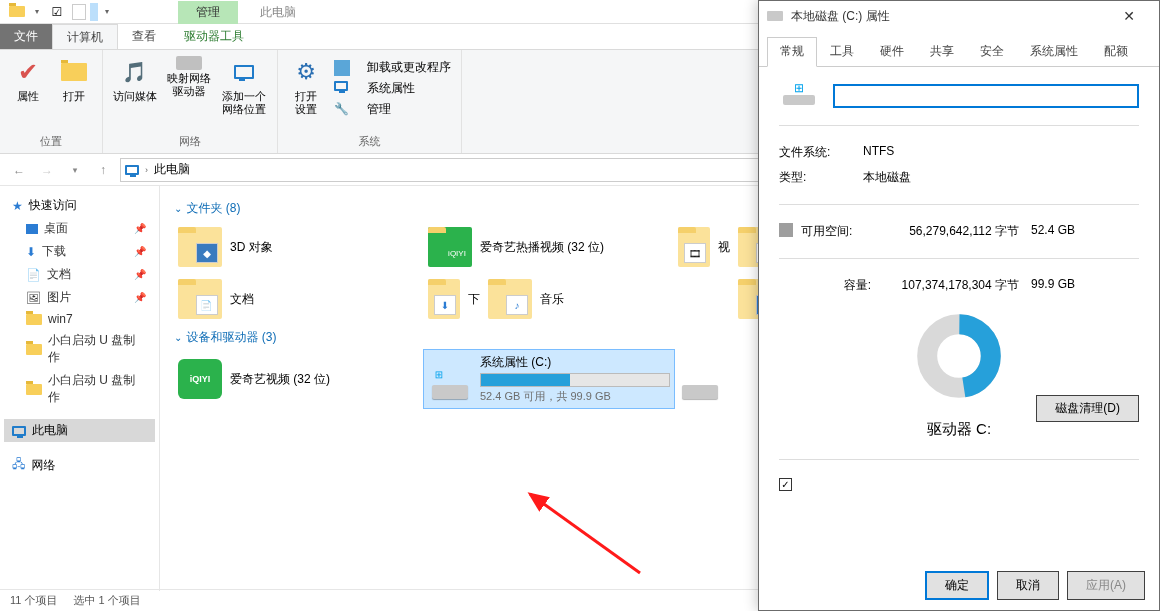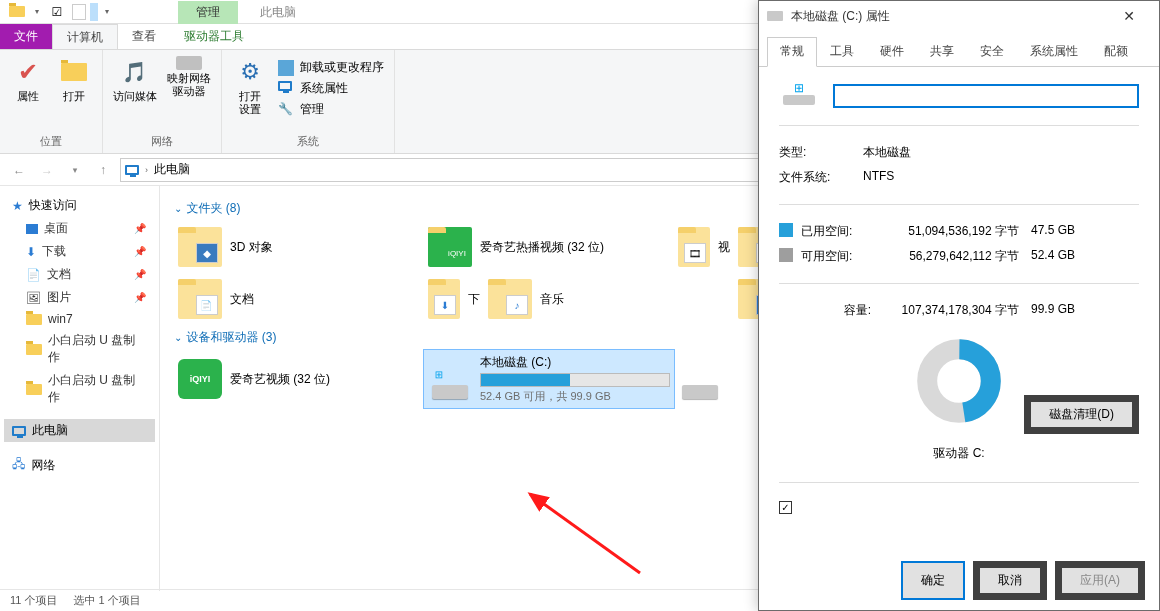--- a/index.html
+++ b/index.html
@@ -10,33 +10,33 @@
 .titlebar .qat { display: flex; align-items: center; gap: 4px; padding: 0 6px; }
 .titlebar .qat-item { width: 22px; height: 20px; display: flex; align-items: center; justify-content: center; }
 .titlebar .qat-drop { width: 10px; display: flex; align-items: center; justify-content: center; color: #666; font-size: 8px; }
 .titlebar .tab-strip { display: flex; align-items: flex-end; height: 24px; margin-left: 60px; }
 .titlebar .context-tab { padding: 3px 18px; background: #b7e6b7; color: #333; font-size: 12px; }
 .titlebar .tab-plain { padding: 3px 14px; color: #888; font-size: 12px; margin-left: 8px; }
 
 
 .ribbon-tabs { height: 26px; background: #fff; display: flex; align-items: stretch; border-bottom: 1px solid #dadada; }
 .ribbon-tab { padding: 5px 14px; font-size: 12px; color: #444; display: flex; align-items: center; }
-.ribbon-tab.file { background: #a21caf; color: #fff; }
+.ribbon-tab.file { background: #737373; color: #fff; }
 .ribbon-tab.active { background: #f5f6f7; border-top: 1px solid #dadada; border-left: 1px solid #dadada; border-right: 1px solid #dadada; }
 .ribbon-tab.green { color: #2e7d32; }
 
 
 .ribbon { height: 104px; background: #f5f6f7; border-bottom: 1px solid #dadada; display: flex; }
 .ribbon-group { display: flex; flex-direction: column; padding: 4px 6px 2px 6px; border-right: 1px solid #e2e2e2; }
 .ribbon-group .grp-row { display: flex; gap: 2px; flex: 1; }
 .ribbon-group .grp-label { text-align: center; font-size: 11px; color: #666; padding: 2px 0; }
 .big-btn { width: 44px; display: flex; flex-direction: column; align-items: center; gap: 2px; padding: 2px; }
 .big-btn .icon { width: 32px; height: 32px; display: flex; align-items: center; justify-content: center; }
 .big-btn .lbl { font-size: 11px; text-align: center; line-height: 13px; }
-.small-btn-row { display: flex; align-items: center; gap: 6px; padding: 1px 2px; }
+.small-btn-row { display: flex; align-items: center; gap: 17px; padding: 1px 2px; }
 .small-btn-row .icon { width: 16px; height: 16px; }
 .ribbon-col { display: flex; flex-direction: column; gap: 2px; padding: 4px 2px; }
 
 
 .addr { height: 32px; display: flex; align-items: center; padding: 0 8px; border-bottom: 1px solid #e6e6e6; gap: 6px; }
 .addr .nav-arrow { width: 22px; height: 22px; display: flex; align-items: center; justify-content: center; color: #888; }
 .addr .path-box { flex: 1; height: 24px; border: 1px solid #ccc; display: flex; align-items: center; padding: 0 4px; gap: 6px; background: #fff; }
 .addr .sep { color: #666; font-size: 9px; }
 
 
@@ -78,24 +78,24 @@
 .dialog .dlg-body { flex: 1; padding: 14px 20px; }
 .dialog .name-row { display: flex; align-items: center; gap: 14px; }
 .dialog .name-input { flex: 1; height: 24px; border: 2px solid #0078d7; padding: 0 4px; }
 .dialog hr { border: none; border-top: 1px solid #ddd; margin: 14px 0; }
 .dialog .info-row { display: flex; padding: 4px 0; font-size: 12px; }
 .dialog .info-row .k { width: 84px; }
 .dialog .info-row .bytes { width: 160px; text-align: right; padding-right: 12px; }
 .dialog .info-row .gb { width: 60px; }
 .dialog .sq { width: 14px; height: 14px; margin-right: 8px; }
 .dialog .pie-area { display: flex; align-items: center; justify-content: center; gap: 40px; padding: 16px 0; }
-.dialog .drive-label { text-align: center; font-size: 12px; padding: 6px 0; }
+.dialog .drive-label { text-align: center; font-size: 15px; padding: 6px 0; }
 .dialog .cleanup-btn { position: absolute; right: 20px; top: 394px; }
 
-.dialog .btn { padding: 4px 18px; border: 7px solid #404040; background: #e1e1e1; font-size: 12px; }
+.dialog .btn { padding: 4px 18px; border: 1px solid #404040; background: #e1e1e1; font-size: 12px; }
 .dialog .btn.primary { border: 2px solid #0078d7; }
 .dialog .btn.disabled { color: #888; }
 .dialog .dlg-buttons { display: flex; gap: 8px; justify-content: flex-end; padding: 10px 14px; position: absolute; bottom: 0; left: 0; right: 0; }
 
 .chk-row { display: flex; align-items: center; gap: 6px; padding: 4px 0; font-size: 12px; }
 .chk { width: 13px; height: 13px; border: 1px solid #333; display: flex; align-items: center; justify-content: center; font-size: 10px; }
 
 
 .ico-monitor { width: 14px; height: 10px; border: 2px solid #207cca; border-radius: 1px; position: relative; }
 .ico-monitor::after { content: ""; position: absolute; bottom: -4px; left: 3px; width: 6px; height: 2px; background: #207cca; }
@@ -152,20 +152,27 @@
   <div class="ribbon-group">
     <div class="grp-row">
       <div class="big-btn" style="width:52px;">
         <div class="icon" style="font-size:20px;color:#1e6aa8;">🎵</div>
         <div class="lbl">访问媒体</div>
       </div>
       <div class="big-btn" style="width:52px;">
         <div class="icon" style="background:#c0c0c0;width:26px;height:14px;border-radius:2px;"></div>
         <div class="lbl" style="white-space:pre-line;">映射网络
 驱动器</div>
+      </div>
+      <div class="big-btn" style="width:54px;">
+        <div class="icon">
+            <div class="ico-monitor" style="width:20px;height:14px;"></div>
+          </div>
+        <div class="lbl" style="white-space:pre-line;">添加一个
+网络位置</div>
       </div>
     </div>
     <div class="grp-label">网络</div>
   </div>
 
   <div class="ribbon-group">
     <div class="grp-row">
       <div class="big-btn">
         <div class="icon" style="font-size:22px;color:#2a6fb3;">⚙</div>
         <div class="lbl" style="white-space:pre-line;">打开
@@ -321,21 +328,21 @@
       </div>
       <div class="drive-item sel" style="width:250px;">
         <div class="drive-icon">
           <div style="width:36px;height:14px;background:#c9c9c9;border-radius:2px;box-shadow:0 1px 1px rgba(0,0,0,.3);position:relative;">
             <div style="position:absolute;top:-16px;left:2px;width:10px;height:10px;display:flex;align-items:center;justify-content:center;">
                 <span style="color:#00a2ed;font-size:10px;">⊞</span>
               </div>
           </div>
         </div>
         <div style="flex:1;">
-          <div class="name">本地磁盘 (C:)</div>
+          <div class="name">系统属性 (C:)</div>
           <div class="drive-bar">
               <div class="fill" style="width:47.5%;"></div>
             </div>
           <div class="drive-sub">52.4 GB 可用，共 99.9 GB</div>
         </div>
       </div>
       <div class="drive-item" style="width:60px;">
         <div class="drive-icon">
           <div style="width:36px;height:14px;background:#c9c9c9;border-radius:2px;box-shadow:0 1px 1px rgba(0,0,0,.3);"></div>
         </div>
@@ -382,34 +389,28 @@
   <div class="dlg-body">
     <div class="name-row">
       <div style="width:40px;height:30px;display:flex;flex-direction:column;align-items:center;">
         <span style="color:#00a2ed;font-size:12px;">⊞</span>
         <div style="width:32px;height:10px;background:#c9c9c9;border-radius:2px;"></div>
       </div>
       <input class="name-input" value="" style="">
     </div>
     <hr>
     <div class="info-row">
+        <span class="k">文件系统:</span>
+        <span>NTFS</span>
+      </div>
+    <div class="info-row">
         <span class="k">类型:</span>
         <span>本地磁盘</span>
       </div>
-    <div class="info-row">
-        <span class="k">文件系统:</span>
-        <span>NTFS</span>
-      </div>
     <hr>
-    <div class="info-row">
-      <div class="sq" style="background:#26a0da;"></div>
-      <span class="k" style="width:70px;">已用空间:</span>
-      <span class="bytes">51,094,536,192 字节</span>
-      <span class="gb">47.5 GB</span>
-    </div>
     <div class="info-row">
       <div class="sq" style="background:#9e9e9e;"></div>
       <span class="k" style="width:70px;">可用空间:</span>
       <span class="bytes">56,279,642,112 字节</span>
       <span class="gb">52.4 GB</span>
     </div>
     <hr>
     <div class="info-row">
       <div class="sq" style="visibility:hidden;"></div>
       <span class="k" style="width:70px;text-align:right;">容量:</span>

